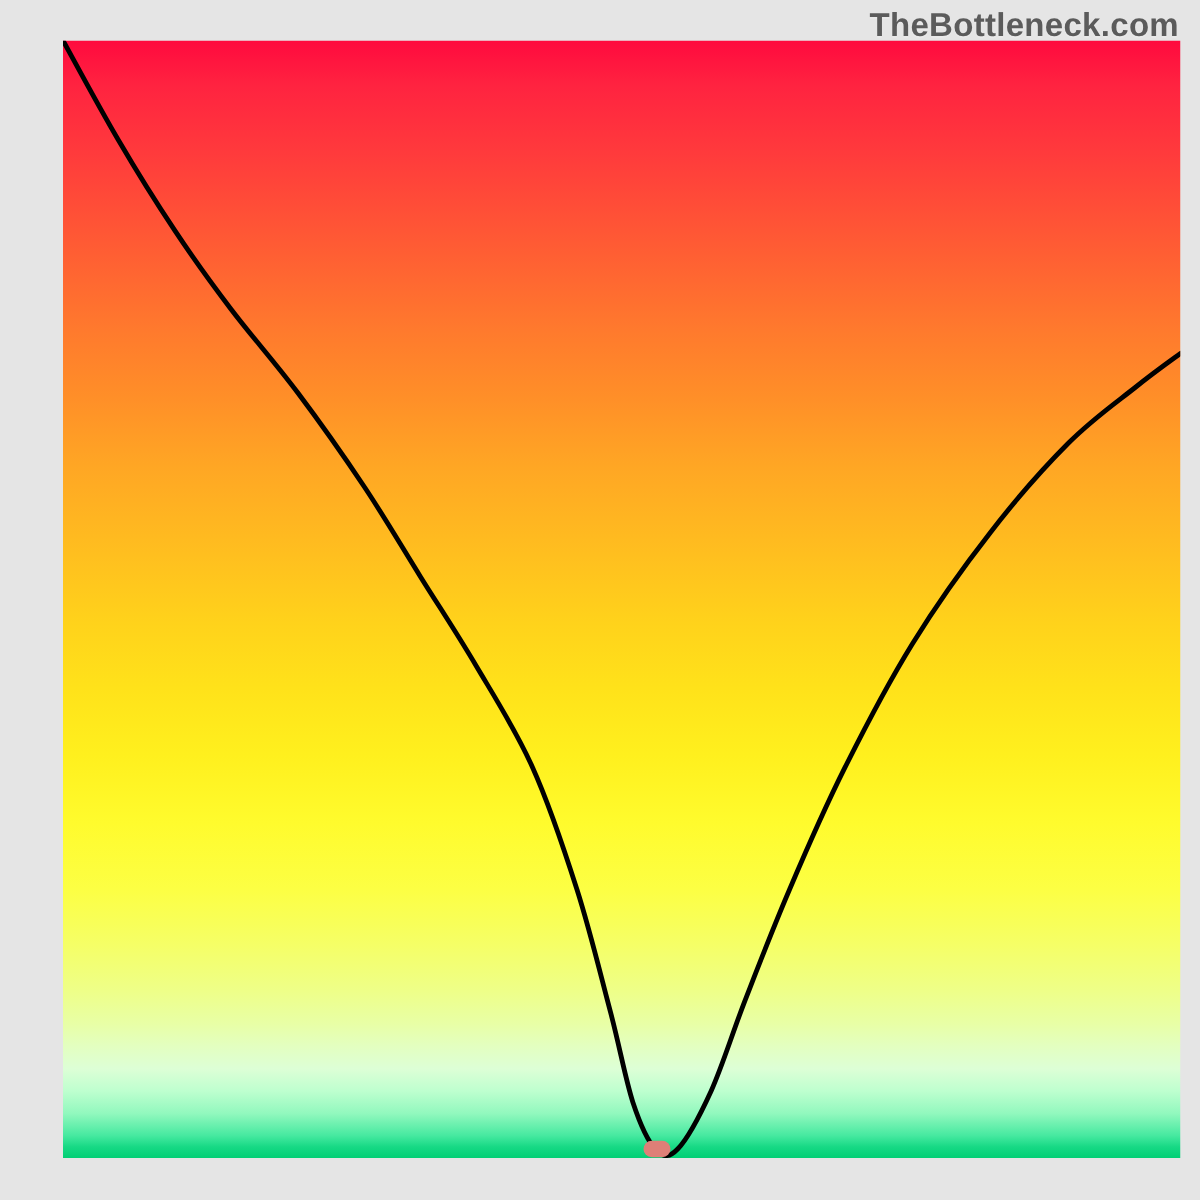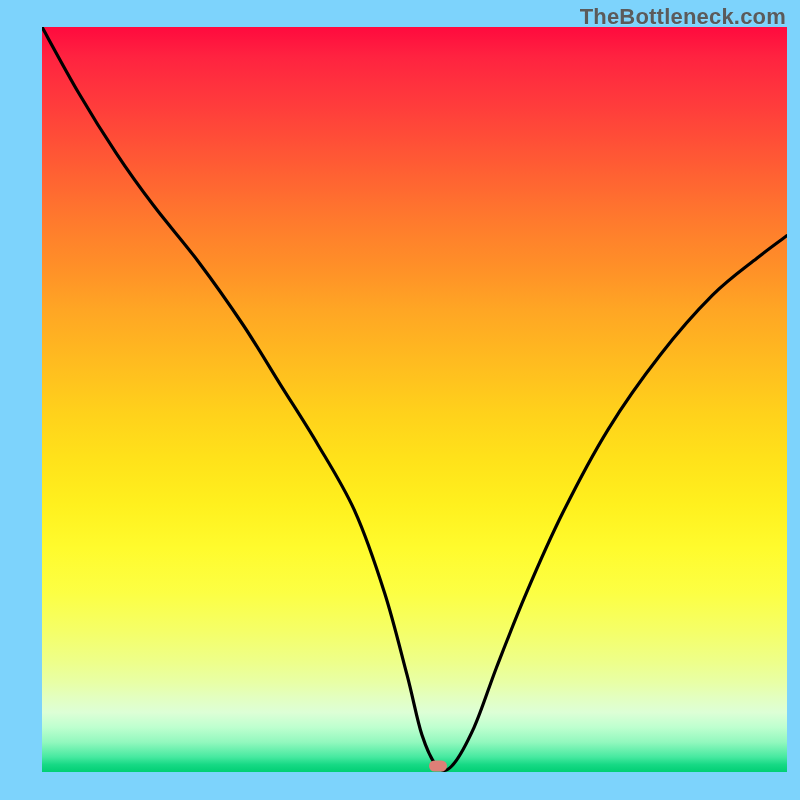--- a/index.html
+++ b/index.html
@@ -7,21 +7,21 @@
     padding: 0;
     width: 800px;
     height: 800px;
     background: #000;
     overflow: hidden;
   }
   .frame {
     position: relative;
     width: 800px;
     height: 800px;
-    background: #7dd3fc;
+    background: #e5e5e5;
   }
   .plot {
     position: absolute;
     left: 42px;
     top: 27px;
     width: 745px;
     height: 745px;
     overflow: hidden;
   }
   .watermark {

